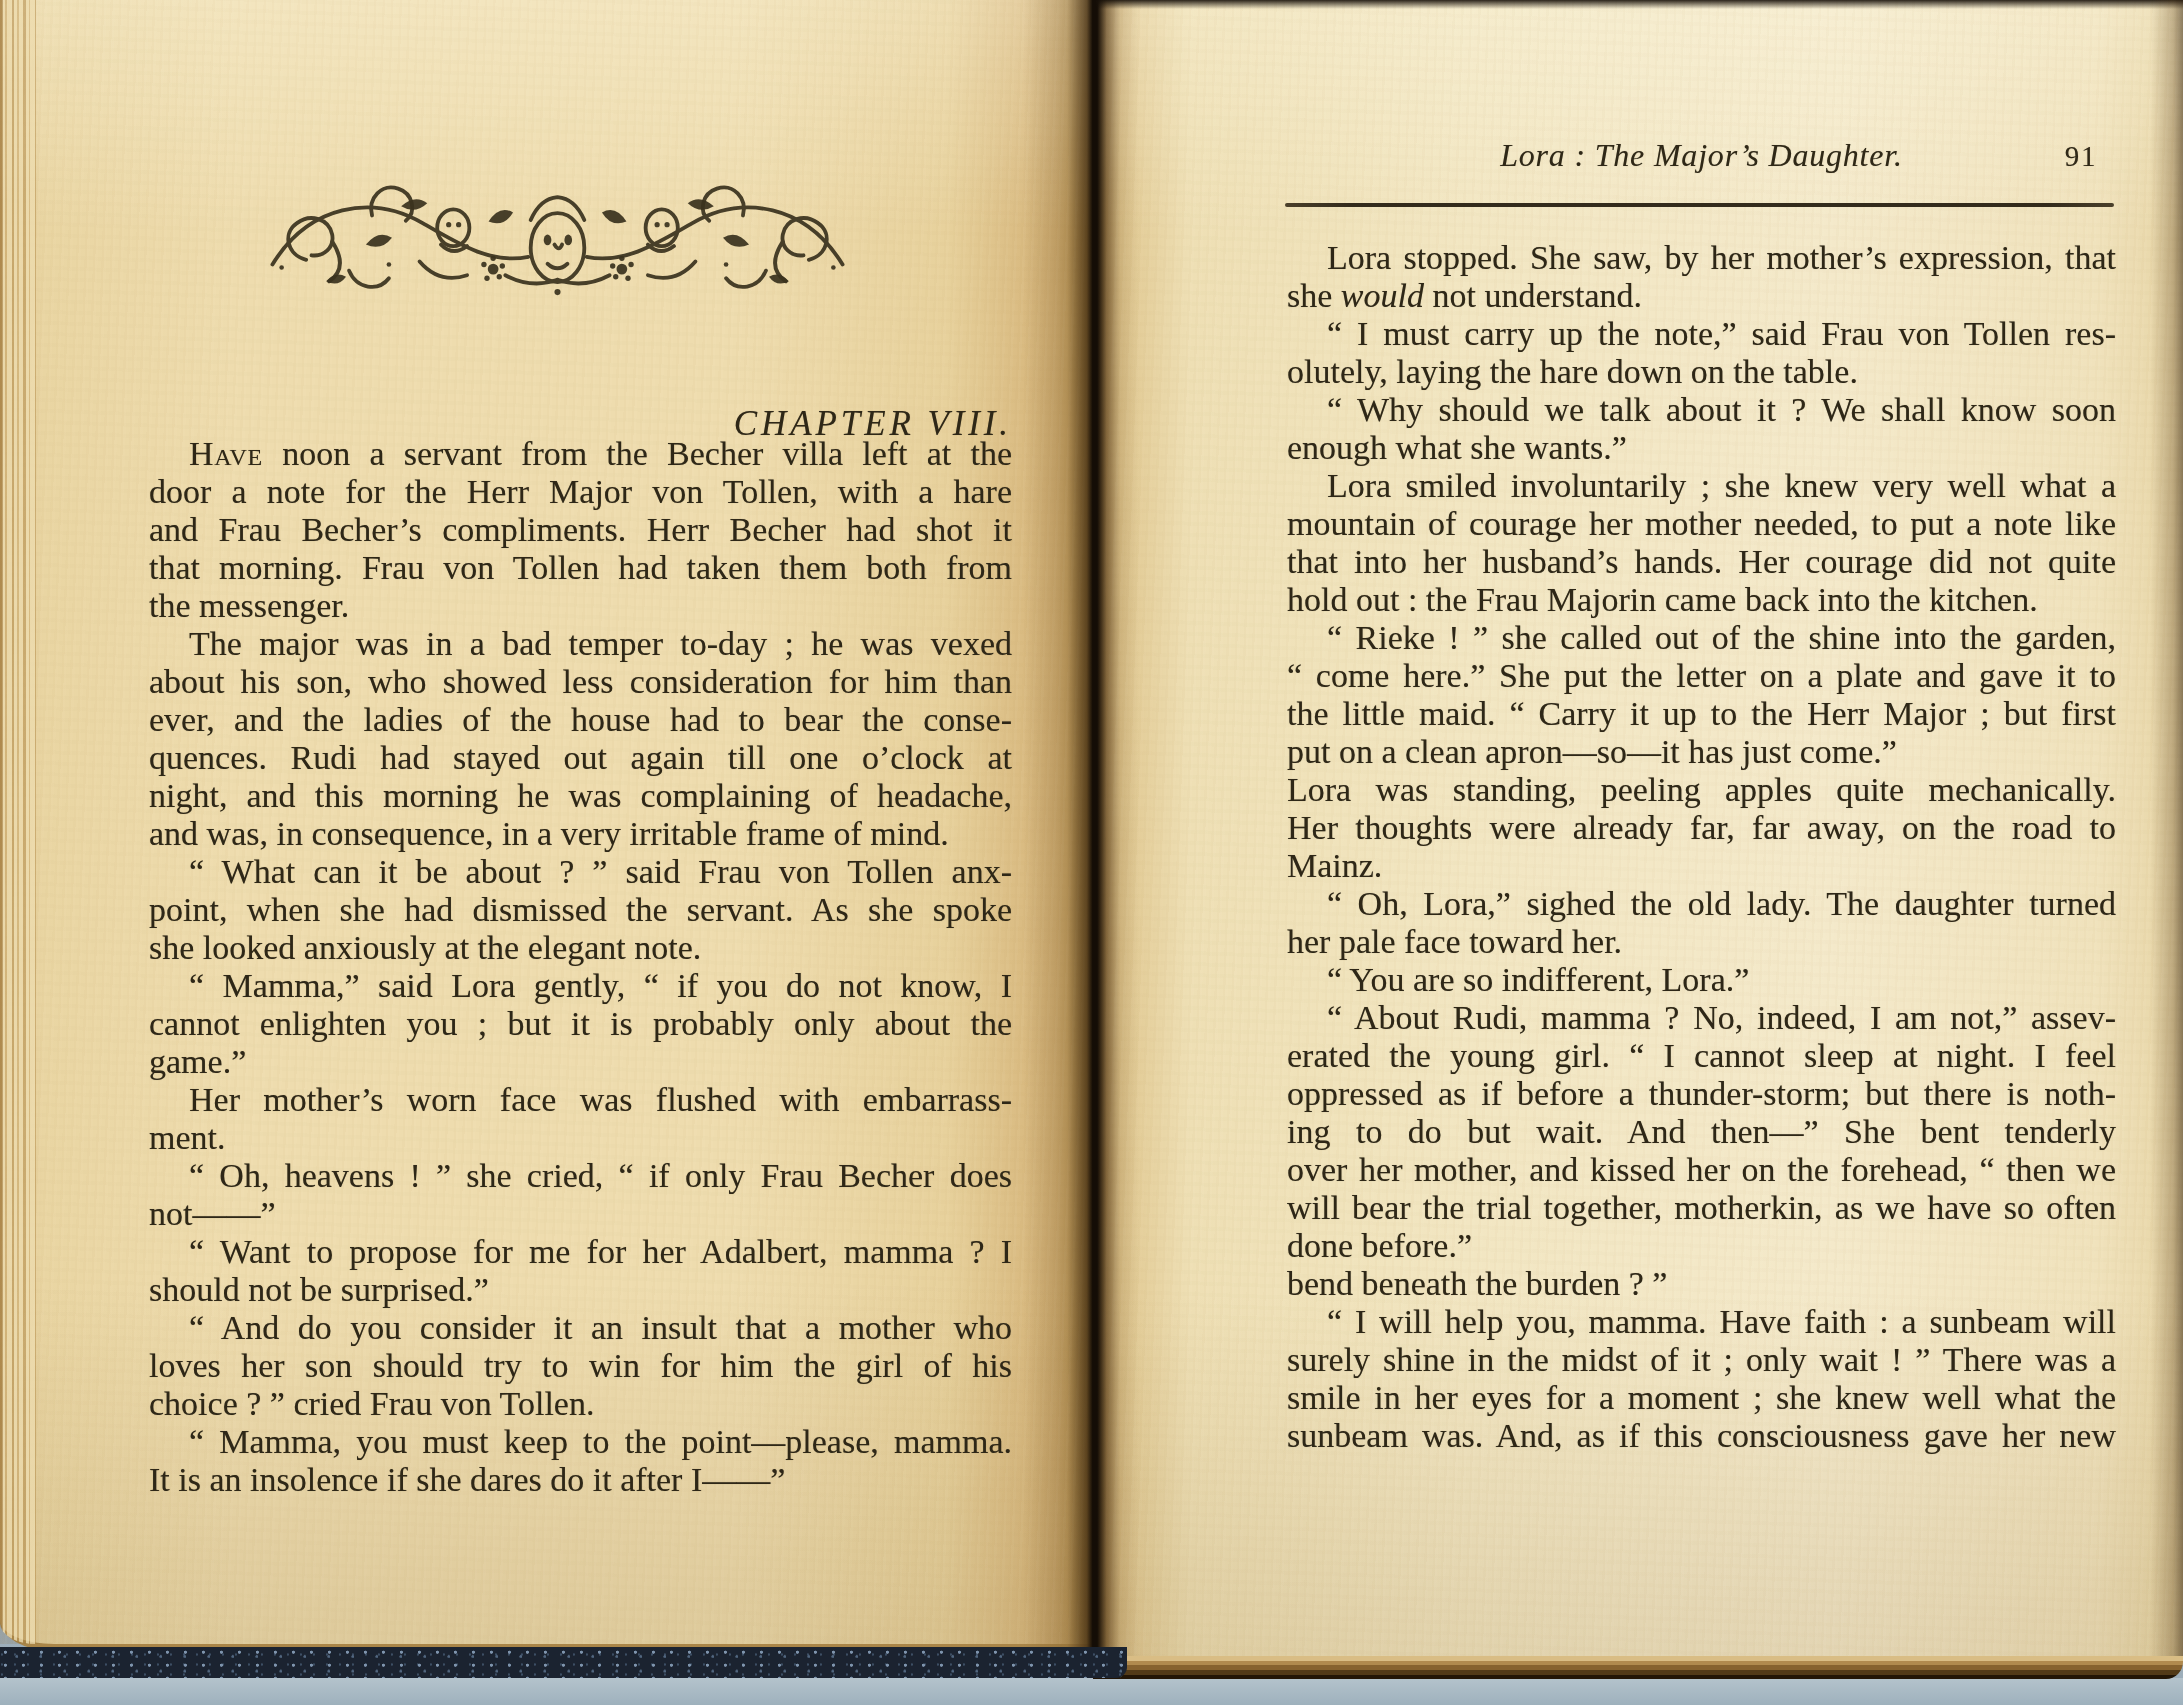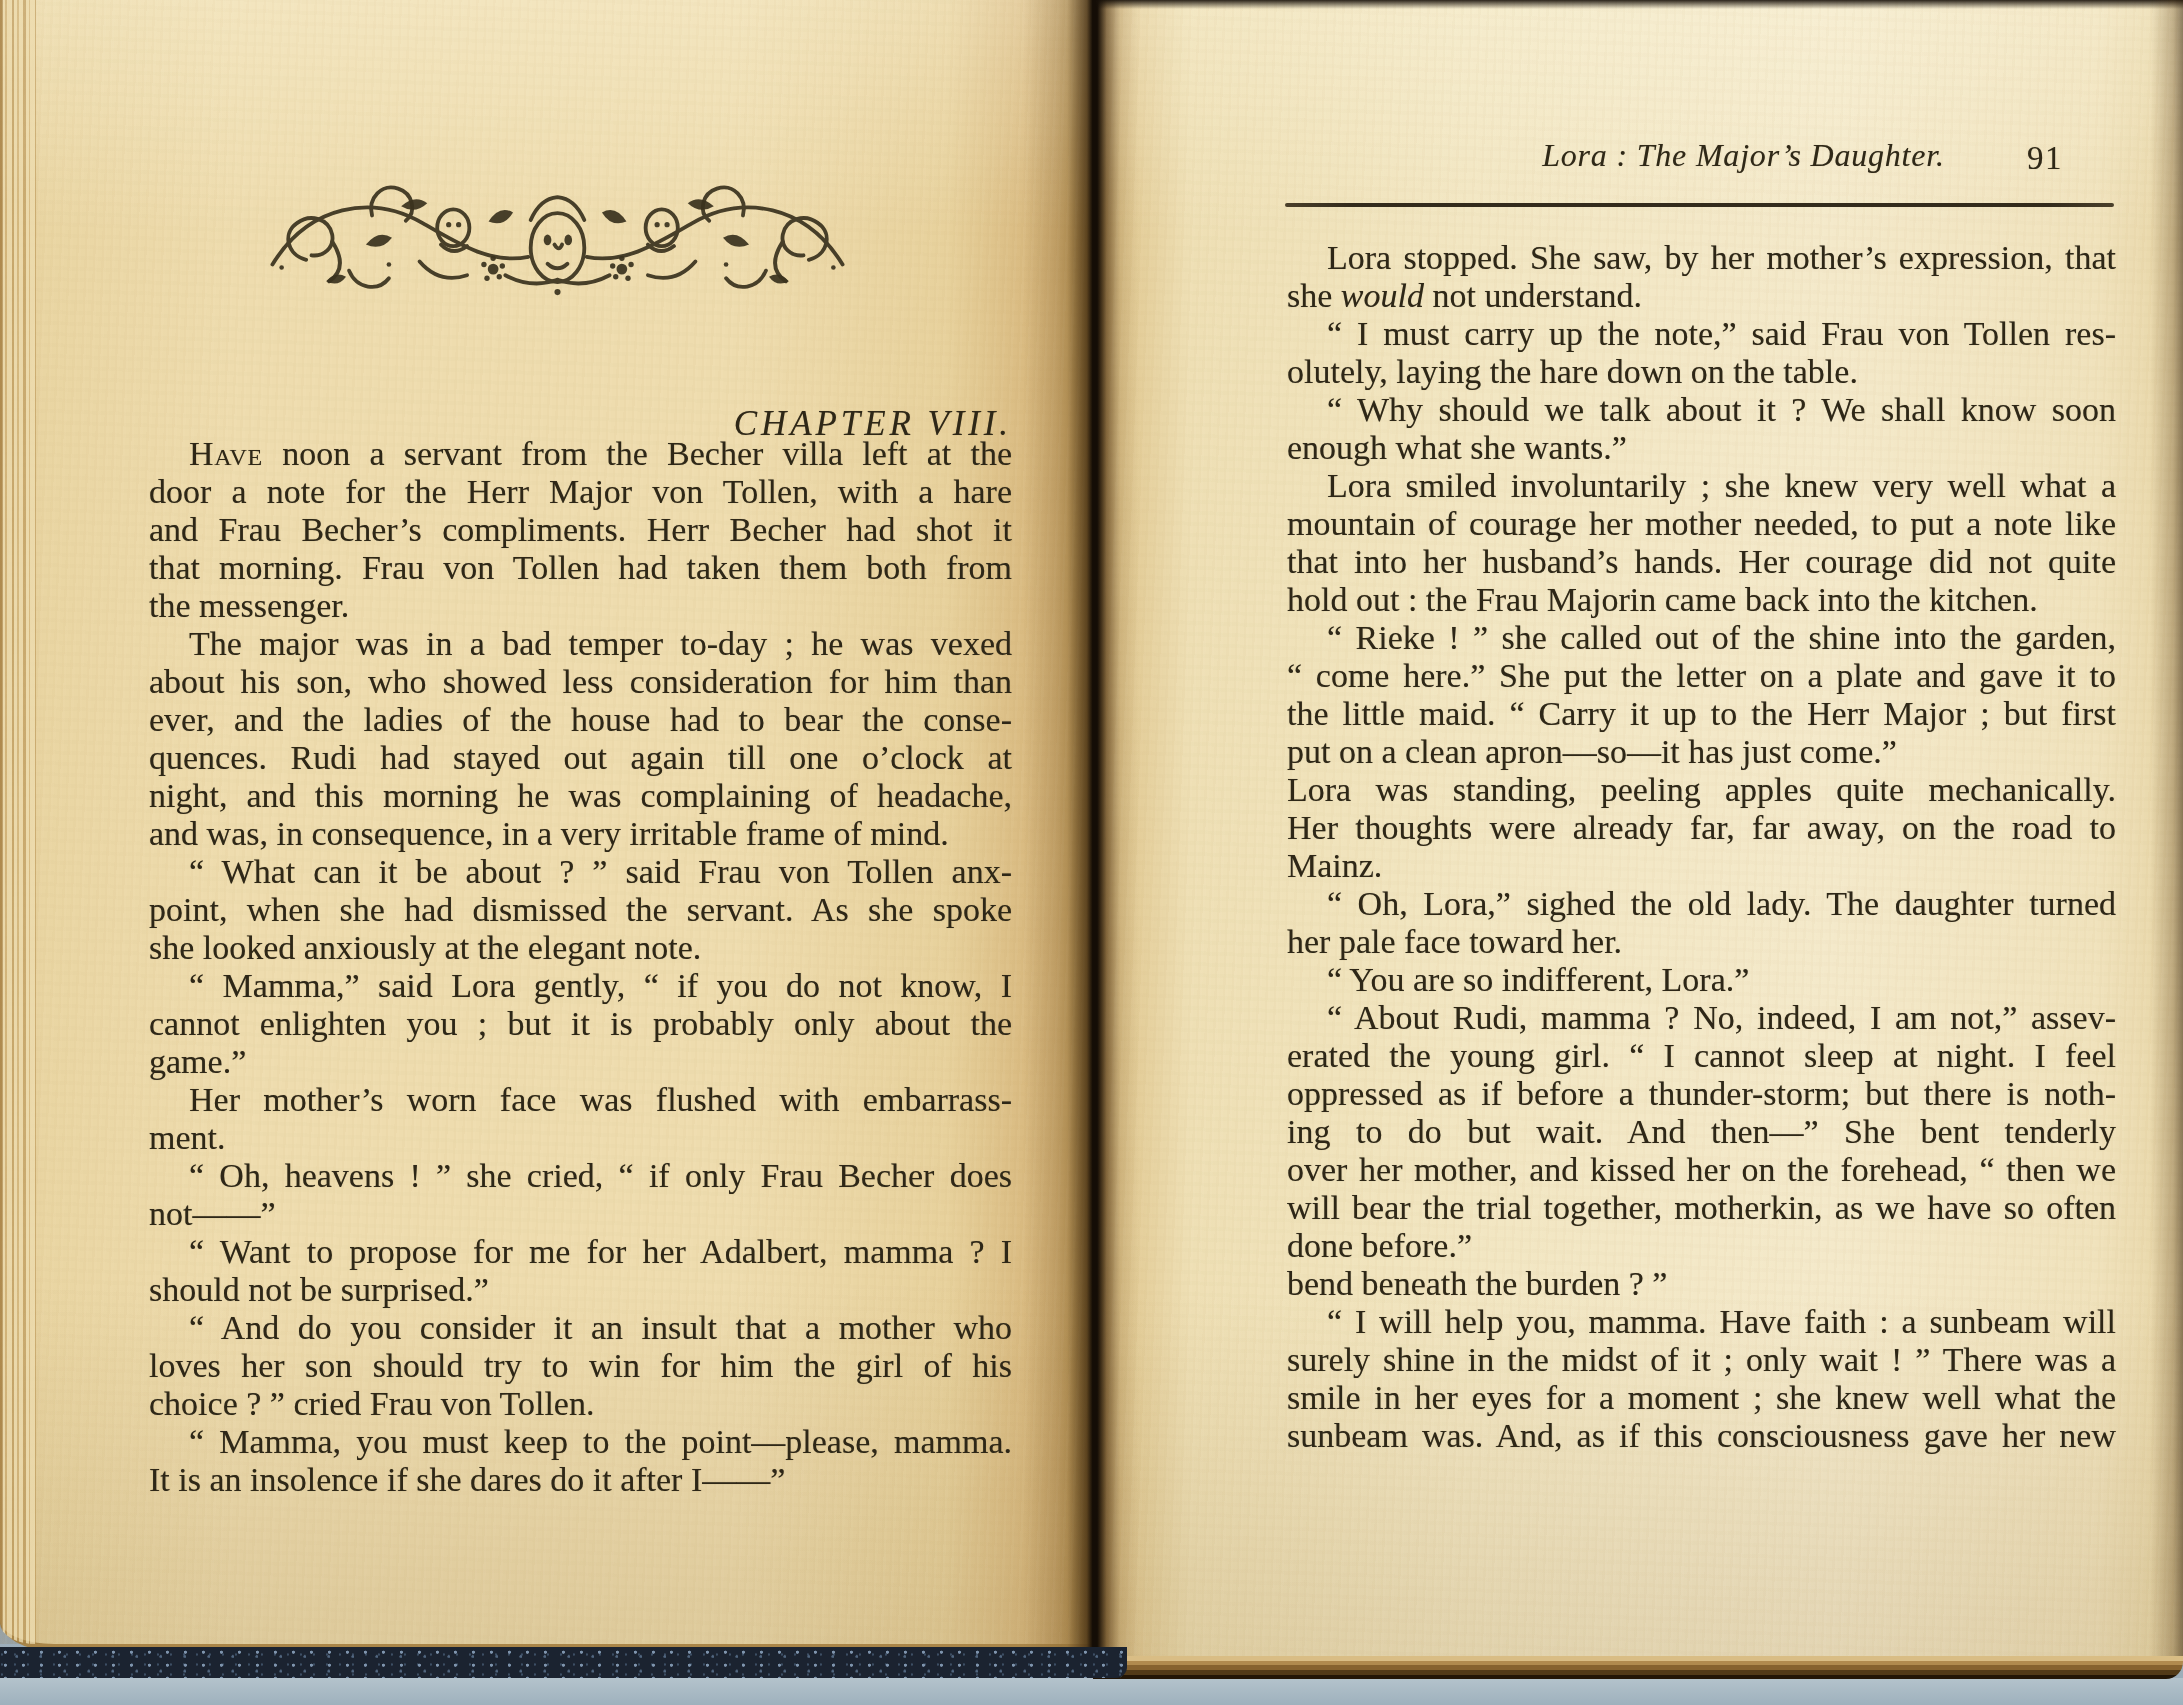--- a/index.html
+++ b/index.html
@@ -80,26 +80,26 @@
   .line{height:38px;line-height:38px;white-space:normal;}
   .line.j{text-align:justify;text-align-last:justify;}
   .line.last{text-align:left;}
   .line.indent{text-indent:40px;}
   .sc{font-variant:small-caps;letter-spacing:0.8px;}
   .chapter-title{
     position:absolute;left:149px;top:404px;width:863px;z-index:7;
     text-align:right;font-size:35px;letter-spacing:3.9px;color:#2e2717;
     text-shadow:0 0 0.8px rgba(46,39,23,.4);font-style:italic;}
   .running-header{
-    position:absolute;left:1329px;top:137px;width:829px;z-index:7;
+    position:absolute;left:1287px;top:137px;width:829px;z-index:7;
     text-align:center;font-style:italic;font-size:32px;letter-spacing:0.8px;color:#2f2817;
     text-shadow:0 0 0.8px rgba(46,39,23,.35);}
   .page-number{
     position:absolute;left:2027px;top:140px;width:70px;z-index:8;
-    font-size:33px;letter-spacing:1.6px;color:#2f2817;text-align:left;
+    font-size:29px;letter-spacing:1.6px;color:#2f2817;text-align:right;
     text-shadow:0 0 0.8px rgba(46,39,23,.35);}
   .header-rule{
     position:absolute;left:1285px;top:203px;width:829px;height:3.9px;z-index:7;
     background:linear-gradient(to right,#4a3f2a,#332b1c 8%,#332b1c 92%,#4a3f2a);
     border-radius:2.3px;}
   .ornament{position:absolute;left:258px;top:171px;width:599px;height:141px;z-index:7;}
 </style>
 </head>
 <body>
 

